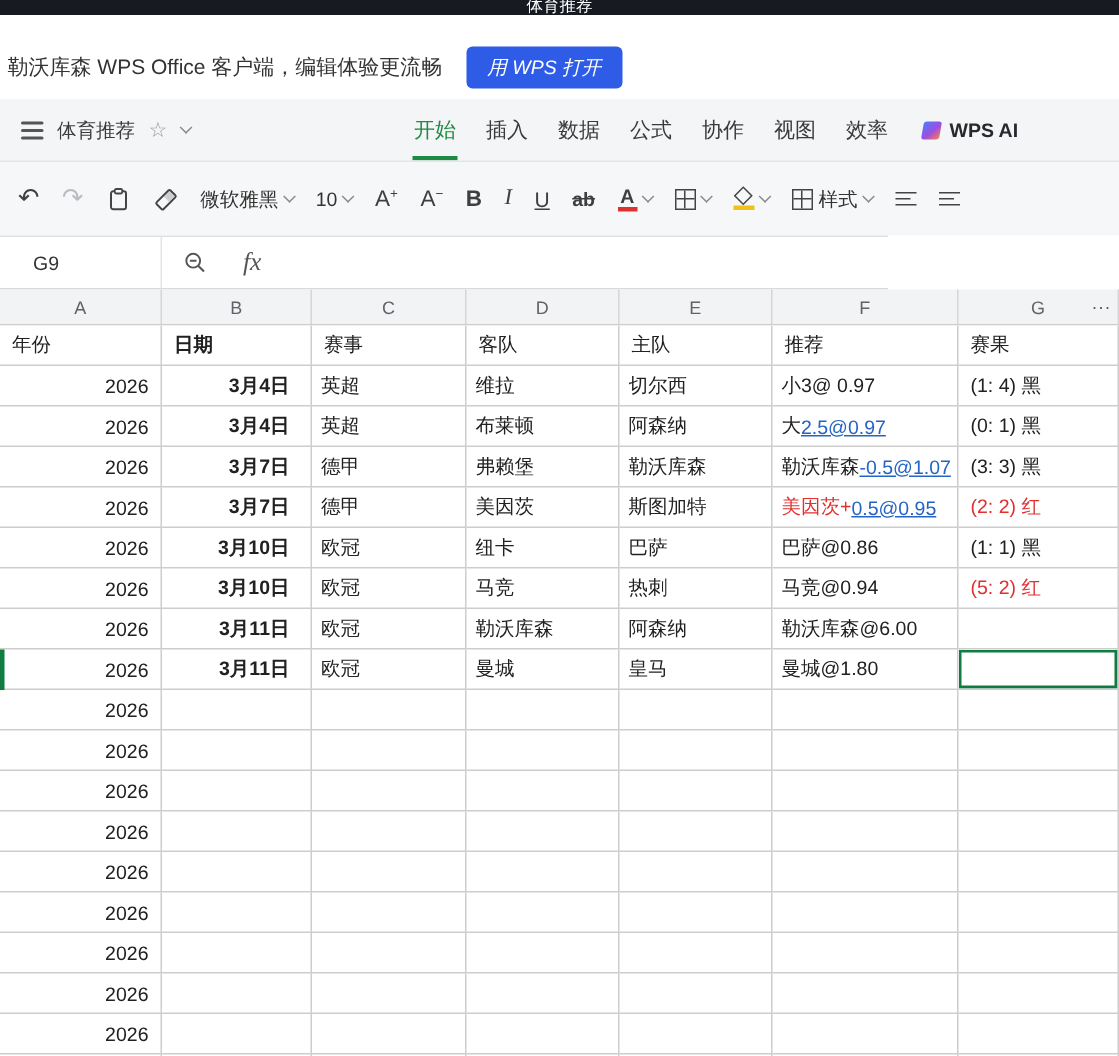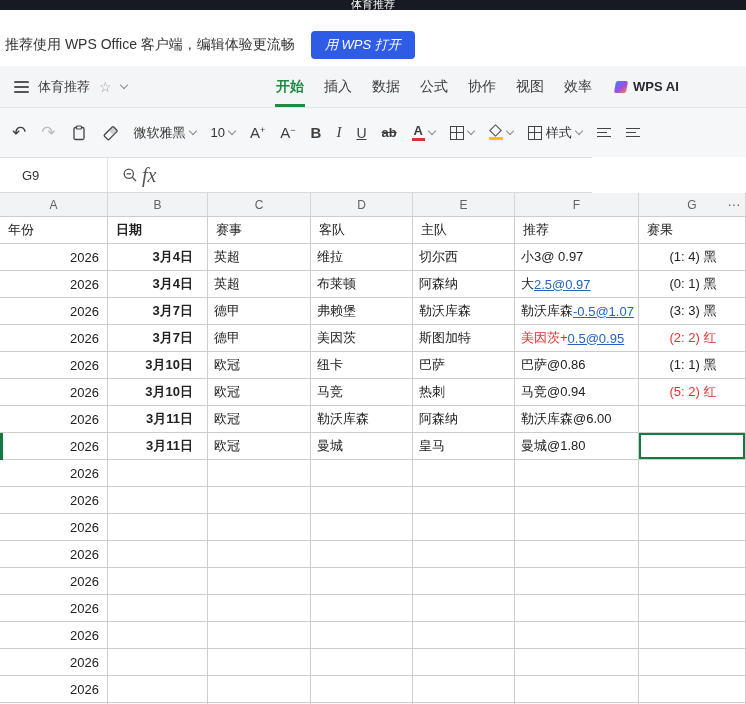--- a/index.html
+++ b/index.html
@@ -25,21 +25,21 @@
   .title-cluster { position:absolute; left:14px; top:0; height:100%; display:flex; align-items:center; gap:9px; }
   .hamburger { width:15px; display:flex; flex-direction:column; gap:3px; cursor:pointer; }
   .hamburger i { display:block; height:2px; background:#555; border-radius:1px; }
   .doc-title { font-size:13px; color:#3c3c3c; }
   .star { font-size:14px; color:#9a9a9a; font-family:"DejaVu Sans",sans-serif; }
   .chev { width:6px; height:6px; border-right:1.4px solid #8a8a8a; border-bottom:1.4px solid #8a8a8a;
     transform:rotate(45deg); display:inline-block; margin-top:-4px; }
   .tabs { position:absolute; left:275px; top:0; height:100%; display:flex; align-items:center; gap:18px; }
   .tab { font-size:14px; color:#3a3a3a; height:100%; display:flex; align-items:center; position:relative;
     cursor:pointer; padding:0 1px; }
-  .tab.active { color:#1f8a44; font-weight:bold;text-align:right; }
+  .tab.active { color:#1f8a44; font-weight:normal;text-align:right; }
   .tab.active::after { content:""; position:absolute; left:0; right:0; bottom:0; height:3px; background:#1f8a44; }
   .ai-tab { display:flex; align-items:center; gap:6px; margin-left:4px; cursor:pointer; }
   .ai-mark { width:12px; height:12px; border-radius:2px; transform:skewX(-10deg);
     background:linear-gradient(135deg,#4f7bff 0%,#9b4fe0 55%,#ff7d4d 100%); }
   .ai-label { font-size:13px; font-weight:bold; color:#26292e; }
 
   
   .toolbar { top:107px; left:0; width:746px; height:50px; background:#f6f7f8; border-top:1px solid #e3e4e6;
     display:flex; align-items:center; gap:15px; padding:0 12px; }
   .tbtn { display:flex; align-items:center; gap:4px; color:#3f3f3f; cursor:pointer; white-space:nowrap; }
@@ -63,52 +63,52 @@
   .align-lines { width:14px; display:flex; flex-direction:column; gap:2.5px; }
   .align-lines i { display:block; height:1.6px; background:#444; }
   .align-lines i:nth-child(2){ width:10px; }
 
   
   .formulabar { top:157px; left:0; width:592px; height:36px; background:#fff;
     border-top:1px solid #e0e0e0; border-bottom:1px solid #dadada; display:flex; align-items:center; }
   .namebox { width:108px; height:100%; display:flex; align-items:center; padding-left:22px;
     font-size:13px; color:#333; border-right:1px solid #e4e4e4; }
   .fb-icon { margin-left:14px; display:flex; align-items:center; cursor:pointer; }
-  .fx { margin-left:4px; font-family:"Liberation Serif",serif; font-style:italic; font-size:20px; color:#555; cursor:pointer; }
+  .fx { margin-left:24px; font-family:"Liberation Serif",serif; font-style:italic; font-size:17px; color:#555; cursor:pointer; }
 
   
   .colheaders { top:193px; left:0; width:746px; height:24px; background:#f2f3f5; border-bottom:1px solid #cdcdcd;
     display:grid; grid-template-columns:108px 100px 103px 102px 102px 124px 107px; }
   .ch { display:flex; align-items:center; justify-content:center; font-size:12px; color:#5f6368;
     border-right:1px solid #d6d6d6; cursor:pointer; }
   .more-cols { position:absolute; right:5px; top:1px; font-size:12px; color:#555; letter-spacing:1px; cursor:pointer; }
 
   
   .grid { top:217px; left:0; width:746px; display:grid;
     grid-template-columns:108px 100px 103px 102px 102px 124px 107px; grid-auto-rows:27px; background:#fff; }
   .cell { border-right:1px solid #cdcdcd; border-bottom:1px solid #cdcdcd; font-size:13px; color:#212121;
     display:flex; align-items:center; padding:0 6px; white-space:nowrap; overflow:hidden; cursor:cell; }
   .c0 { justify-content:flex-end; padding-right:8px; }
   .c1 { justify-content:flex-end; padding-right:14px;font-weight:bold; }
-  .c6 { padding-left:8px;justify-content:center; }
+  .c6 { padding-left:8px; }
   .hdrcell { justify-content:flex-start !important; padding:0 0 0 8px !important; }
   .link { color:#2464c4; text-decoration:underline; }
   .red { color:#e03131; }
   .sel { box-shadow:inset 0 0 0 2px #107c41; }
   .row-indicator { left:0; top:433px; width:3px; height:27px; background:#107c41; z-index:5; }
 </style>
 </head>
 <body>
 
 <div class="abs top-strip">
   <span>体育推荐</span>
 </div>
 
 <div class="abs banner">
-  <span class="banner-msg">推荐使用 WPS Office 客户端，编辑体验更流畅</span>
+  <span class="banner-msg">勒沃库森 WPS Office 客户端，编辑体验更流畅</span>
   <button class="open-btn">用 WPS 打开</button>
 </div>
 
 <div class="abs menubar">
   <div class="title-cluster">
     <span class="hamburger">
         <i></i>
         <i></i>
         <i></i>
       </span>

